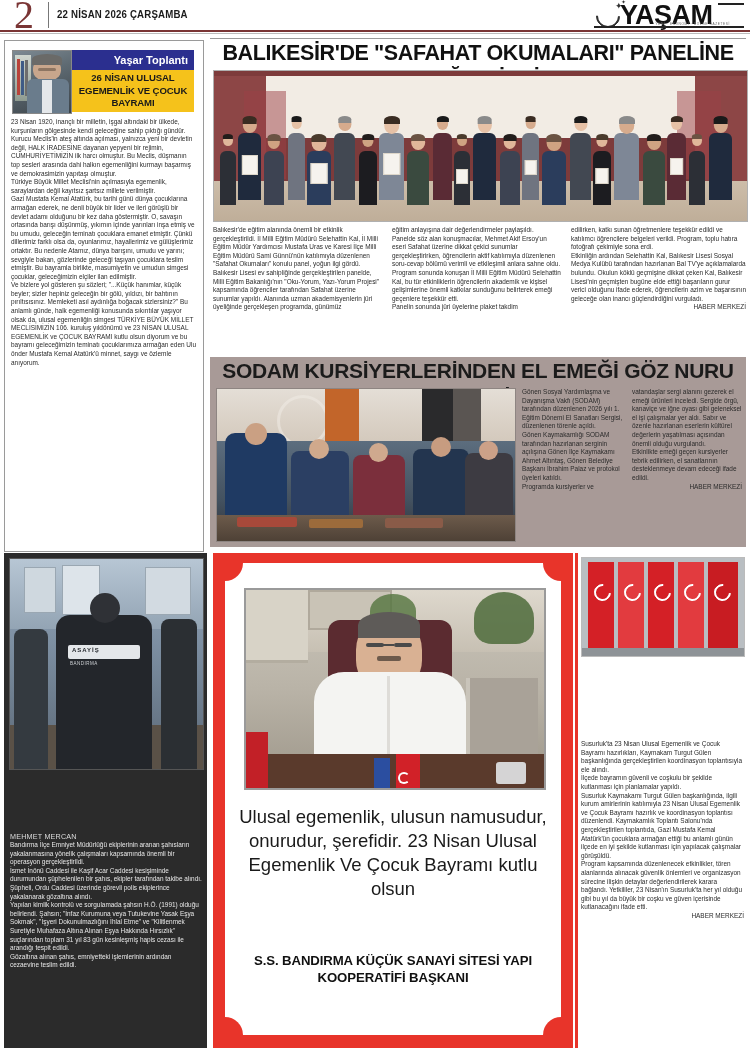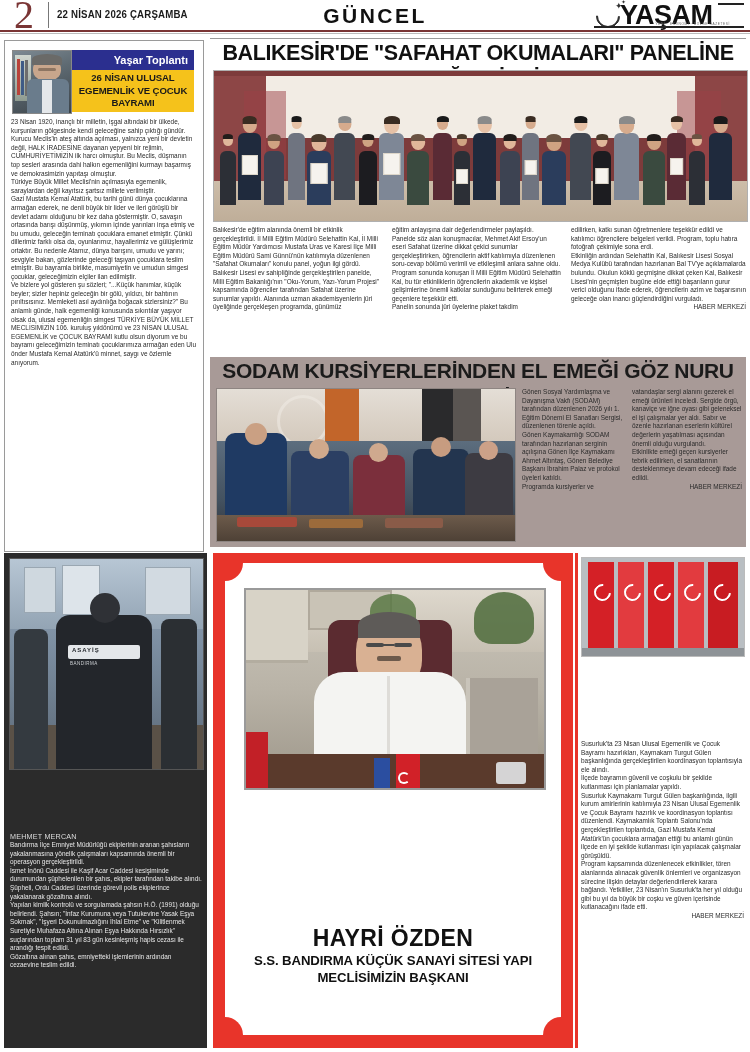--- a/index.html
+++ b/index.html
@@ -150,21 +150,20 @@
 </style>
 </head>
 <body>
 
 <div class="page">
 
   <div class="masthead">
     <div class="pagenum">2</div>
     <div class="mh-rule-v"></div>
     <div class="mh-date">22 NİSAN 2026 ÇARŞAMBA</div>
-    <div class="mh-section">GÜNCEL</div>
     <div class="mh-logo">
       <div class="crescent"></div>
       <div class="star1">✦</div>
       <div class="star2">✦</div>
       <div class="topbar"></div>
       <div class="word">YAŞAM</div>
       <div class="tiny">YENİ · EKONOMİ · BÖLGE GAZETESİ</div>
       <div class="underline"></div>
     </div>
     <div class="mh-hr"></div>
@@ -420,22 +419,22 @@
     <div style="position:absolute;left:68px;top:82px;width:152px;height:116px;background:#f4f4f2;border-radius:30px 30px 0 0;"></div>
     <div style="position:absolute;left:141px;top:86px;width:3px;height:108px;background:#dedcd8;"></div>
     <div style="position:absolute;left:0;bottom:0;width:100%;height:34px;background:#5a3a2c;"></div>
     <div style="position:absolute;left:150px;bottom:0px;width:24px;height:34px;background:#d12128;"></div>
     <div style="position:absolute;left:152px;bottom:4px;width:8px;height:8px;border-radius:50%;border:2px solid #fff;border-right-color:transparent;"></div>
     <div style="position:absolute;left:128px;bottom:0px;width:16px;height:30px;background:#2b4ea0;"></div>
     <div style="position:absolute;left:0;bottom:0px;width:22px;height:56px;background:#c22027;"></div>
     <div style="position:absolute;right:18px;bottom:4px;width:30px;height:22px;background:#e2e6e8;border-radius:3px;opacity:.9;"></div>
   </div>
 
-  <div class="ad-name">HAYRİ ÖZDEN</div>
-  <div class="ad-role">S.S. BANDIRMA KÜÇÜK SANAYİ SİTESİ YAPI MECLİSİMİZİN BAŞKANI</div>
+  <div class="ad-slogan">Ulusal egemenlik, ulusun namusudur, onurudur, şerefidir. 23 Nisan Ulusal Egemenlik Ve Çocuk Bayramı kutlu olsun</div>
+  <div class="ad-role">S.S. BANDIRMA KÜÇÜK SANAYİ SİTESİ YAPI KOOPERATİFİ BAŞKANI</div>
 
   <div class="br-redline"></div>
   <div class="box col-br"></div>
   <div class="photo photo-flag">
     <div class="ph-bg" style="background:linear-gradient(180deg,#d9dde0 0%,#c2c7cb 100%);"></div>
     <div style="position:absolute;left:0;top:0;width:100%;height:100%;background:#b9bec2;"></div>
     <div style="position:absolute;left:6px;top:4px;width:26px;height:90px;background:#d42026;"></div>
     <div style="position:absolute;left:36px;top:4px;width:26px;height:90px;background:#e23b3f;"></div>
     <div style="position:absolute;left:66px;top:4px;width:26px;height:90px;background:#d42026;"></div>
     <div style="position:absolute;left:96px;top:4px;width:26px;height:90px;background:#e23b3f;"></div>

